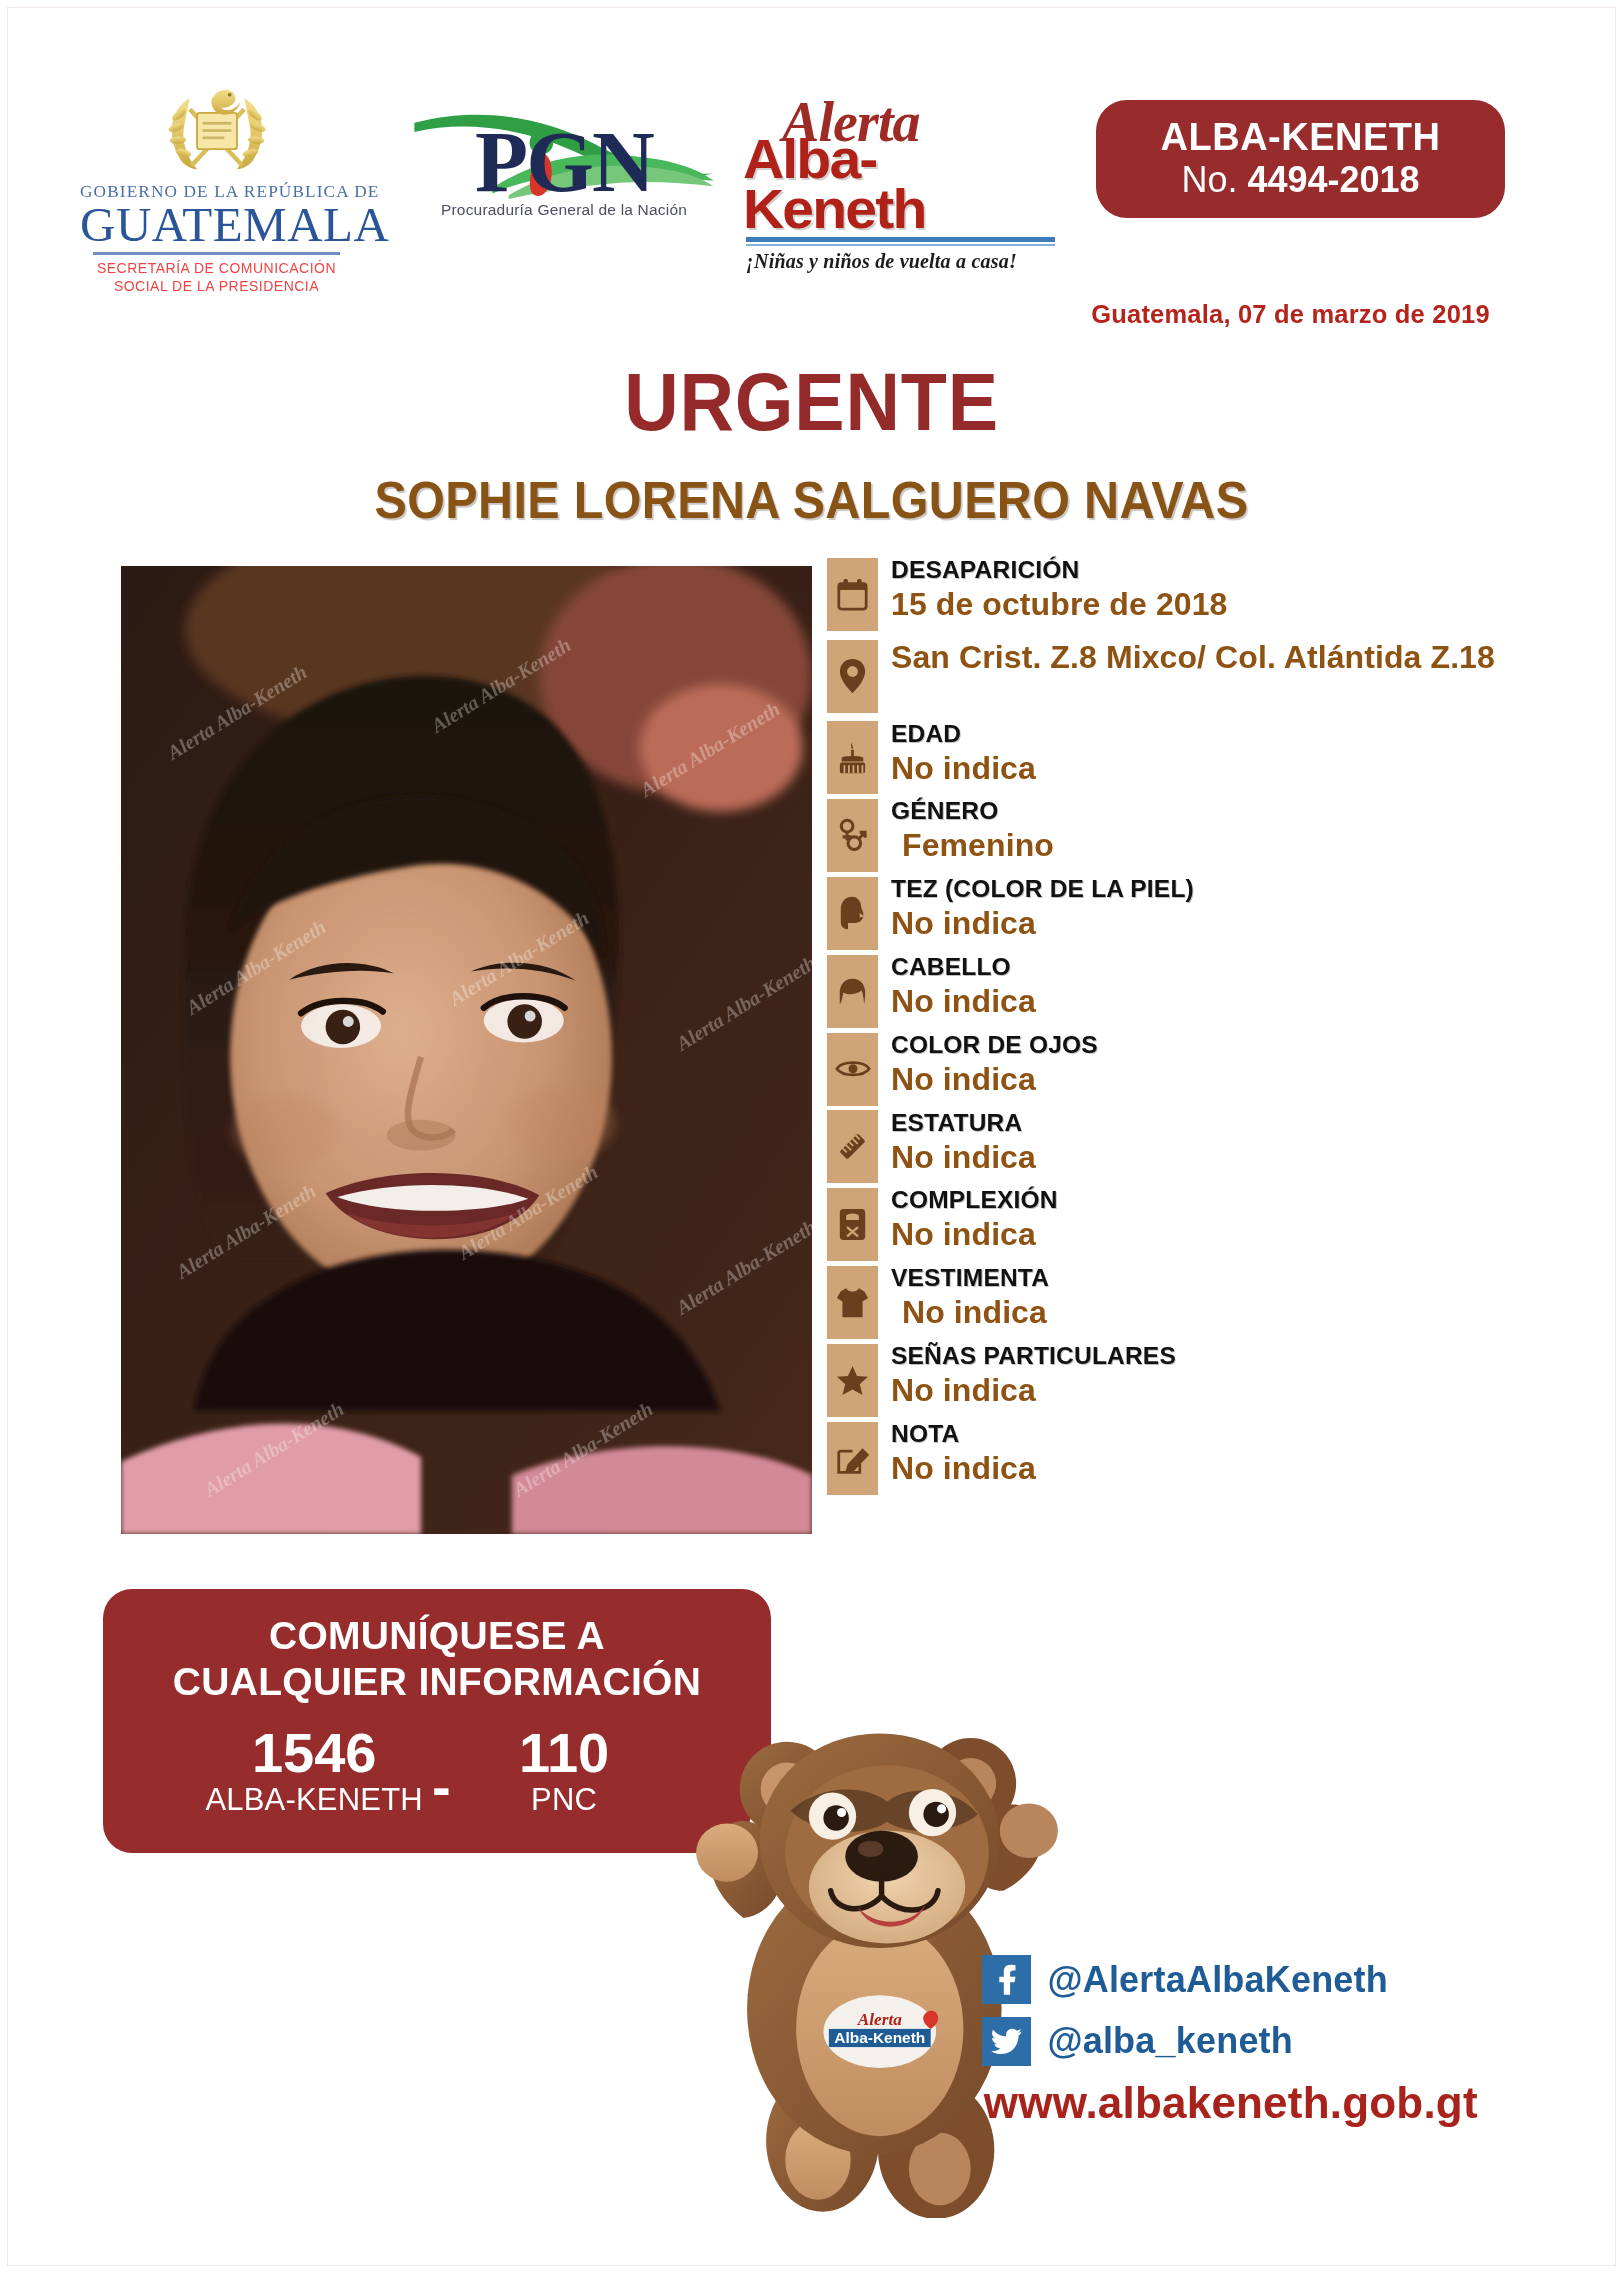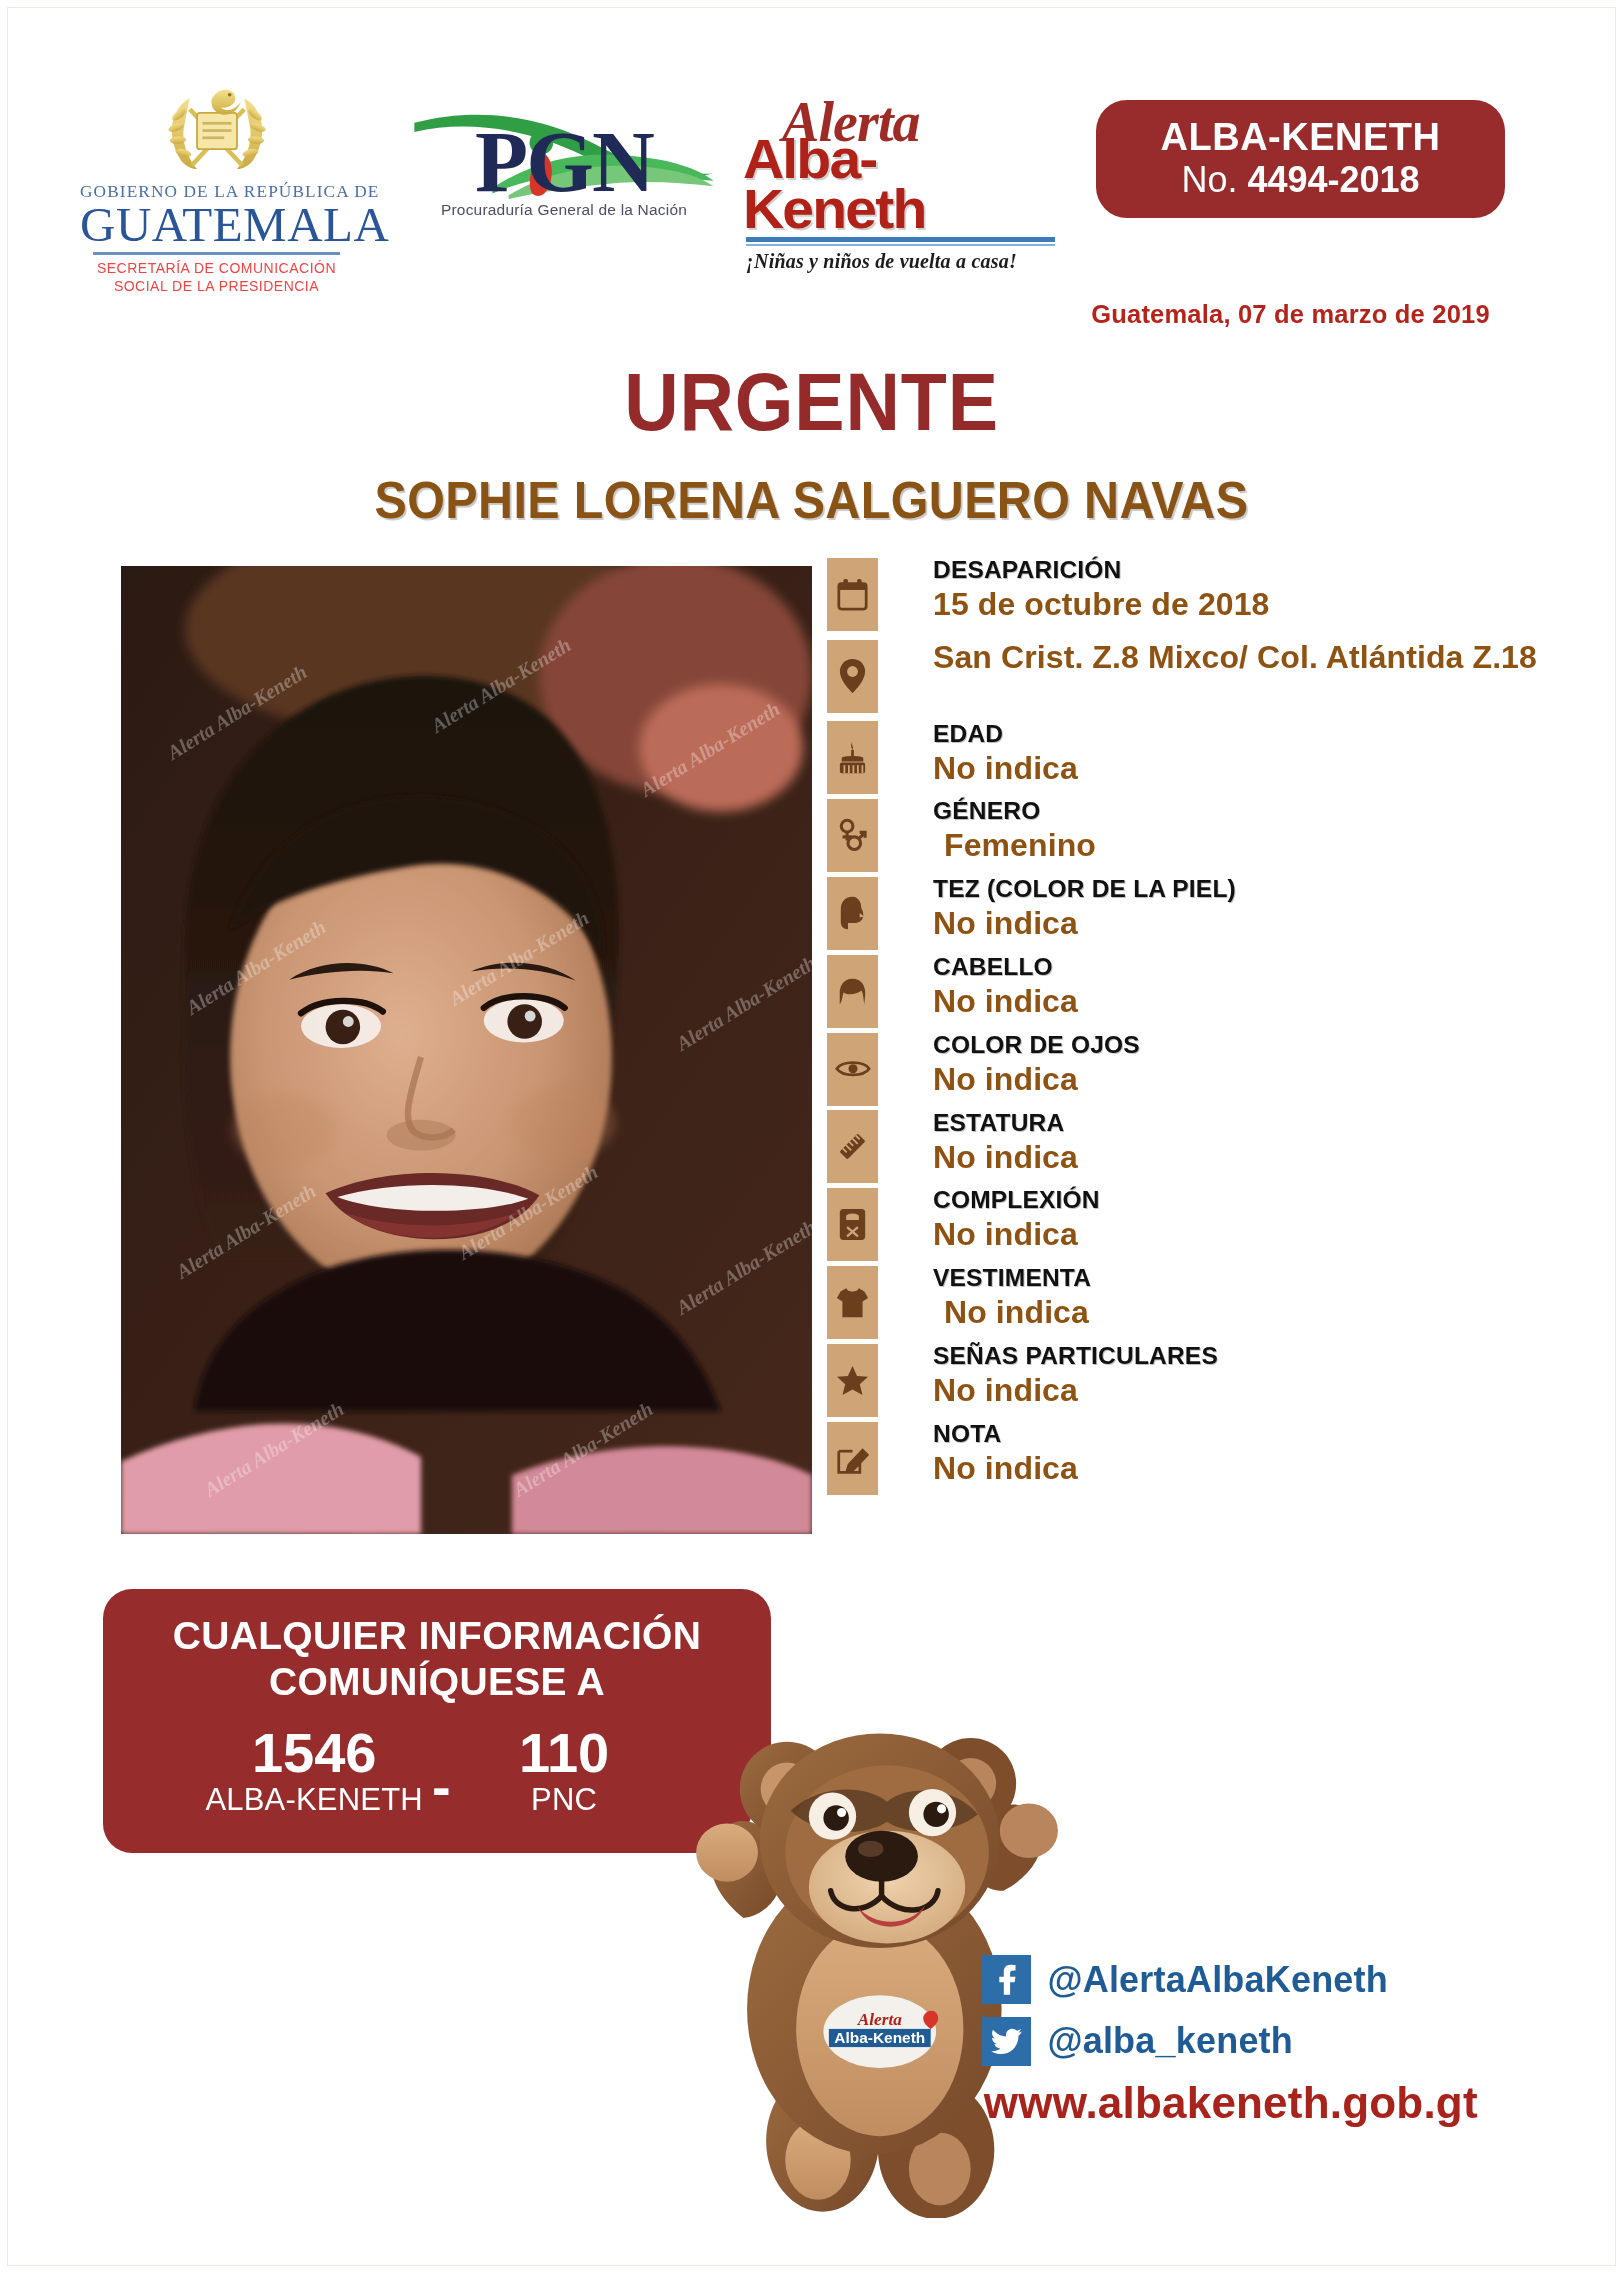--- a/index.html
+++ b/index.html
@@ -50,21 +50,21 @@
            text-shadow:1.8px 1.8px 0.9px rgba(0,0,0,0.22);}
 
   
   .photo{position:absolute;left:121px;top:566px;width:691px;height:968px;overflow:hidden;background:#c6a089;}
   .photo-canvas{position:absolute;inset:0;}
   .wm{position:absolute;color:rgba(255,255,255,0.30);font-size:20px;font-weight:700;font-style:italic;
       transform:rotate(-32deg);white-space:nowrap;font-family:"Liberation Serif",serif;line-height:1;}
 
   
   .details{position:absolute;left:827px;top:556px;width:782px;}
-  .row{position:relative;min-height:80px;margin-bottom:1.8px;padding-left:42px;}
+  .row{position:relative;min-height:80px;margin-bottom:1.8px;}
   .ico{position:absolute;left:0;top:1.8px;width:51px;height:73px;background:#cfa476;
        display:flex;align-items:center;justify-content:center;}
   .ico svg{display:block;}
   .row-txt{margin-left:64px;}
   .lbl{font-weight:700;font-size:24.5px;color:#111;letter-spacing:0.2px;line-height:1.15;
        text-shadow:0.9px 0.9px 0 rgba(0,0,0,0.25);}
   .val{font-weight:700;font-size:32px;color:#8e5212;line-height:1.2;margin-top:0.9px;letter-spacing:0.1px;}
   .val.indent{margin-left:11px;}
   .row.tight{min-height:76px;}
 
@@ -427,22 +427,22 @@
       </div>
       <div class="row-txt">
         <div class="lbl">NOTA</div>
         <div class="val">No indica</div>
       </div>
     </div>
 
   </div>
 
   <div class="contact">
+    <div class="contact-l1">COMUNÍQUESE A</div>
     <div class="contact-l1">CUALQUIER INFORMACIÓN</div>
-    <div class="contact-l1">COMUNÍQUESE A</div>
     <div class="phones">
       <div class="phone-blk">
         <div class="phone-num">1546</div>
         <div class="phone-lbl">ALBA-KENETH</div>
       </div>
       <div class="dash">-</div>
       <div class="phone-blk">
         <div class="phone-num">110</div>
         <div class="phone-lbl">PNC</div>
       </div>

